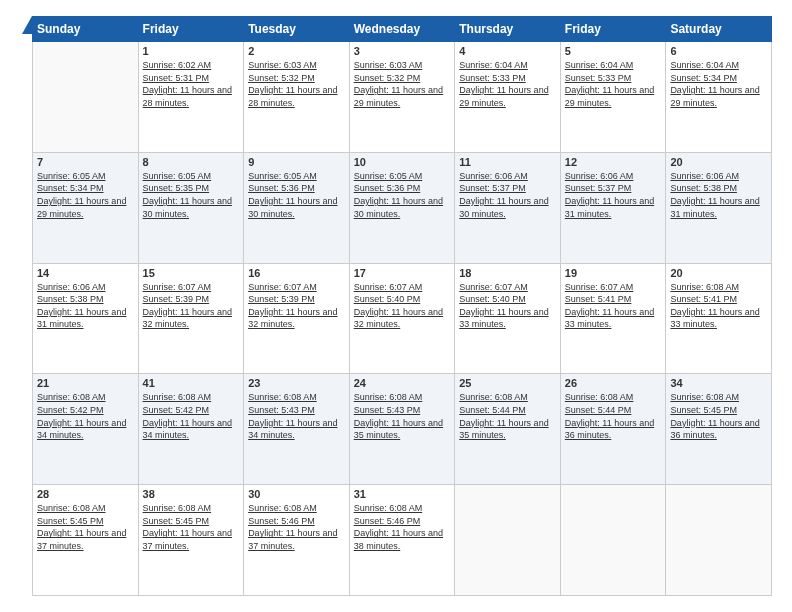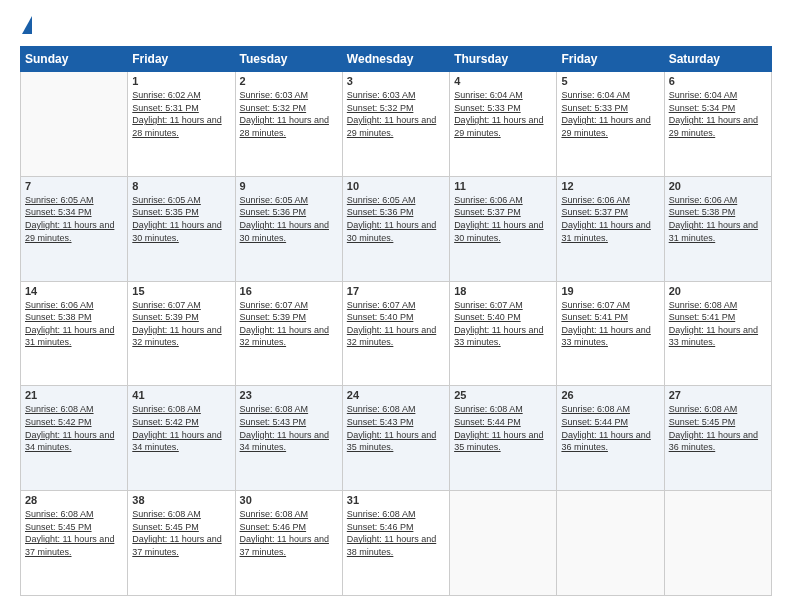--- a/index.html
+++ b/index.html
@@ -8,21 +8,20 @@
       height: 612px;
       font-family: Arial, sans-serif;
       background: #fff;
       overflow: hidden;
     }
     .page {
       width: 792px;
       height: 612px;
       padding: 16px 20px;
       display: flex;
-      flex-direction: column;
     }
     .header {
       display: flex;
       justify-content: space-between;
       align-items: flex-start;
       margin-bottom: 10px;
     }
     .logo {
       display: flex;
       flex-direction: column;
@@ -247,21 +246,21 @@
           </td>
           <td>
             <span class="day-num">25</span>
             <div class="day-info">Sunrise: 6:08 AM<br>Sunset: 5:44 PM<br>Daylight: 11 hours and 35 minutes.</div>
           </td>
           <td>
             <span class="day-num">26</span>
             <div class="day-info">Sunrise: 6:08 AM<br>Sunset: 5:44 PM<br>Daylight: 11 hours and 36 minutes.</div>
           </td>
           <td>
-            <span class="day-num">27</span>
+            <span class="day-num">34</span>
             <div class="day-info">Sunrise: 6:08 AM<br>Sunset: 5:45 PM<br>Daylight: 11 hours and 36 minutes.</div>
           </td>
         </tr>
         <tr>
           <td>
             <span class="day-num">28</span>
             <div class="day-info">Sunrise: 6:08 AM<br>Sunset: 5:45 PM<br>Daylight: 11 hours and 37 minutes.</div>
           </td>
           <td>
             <span class="day-num">38</span>

